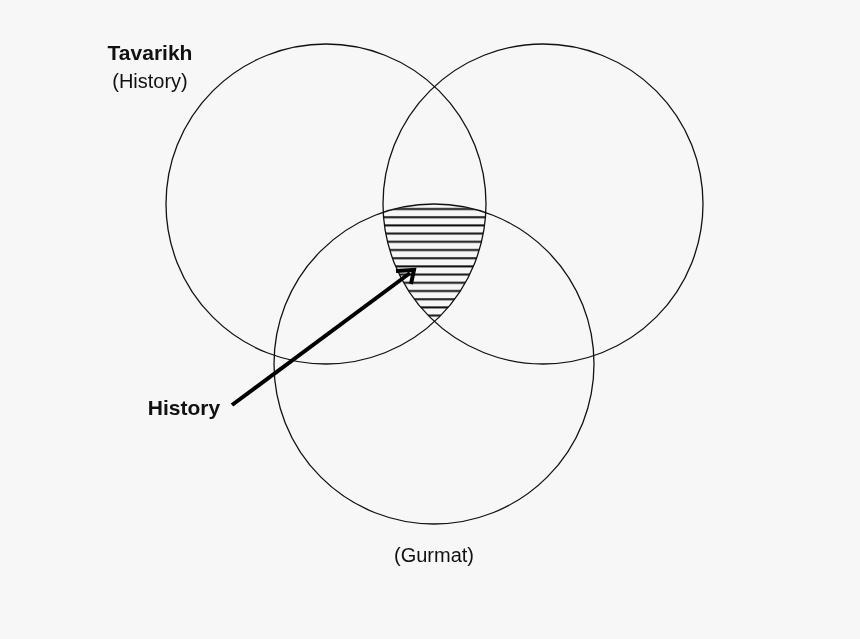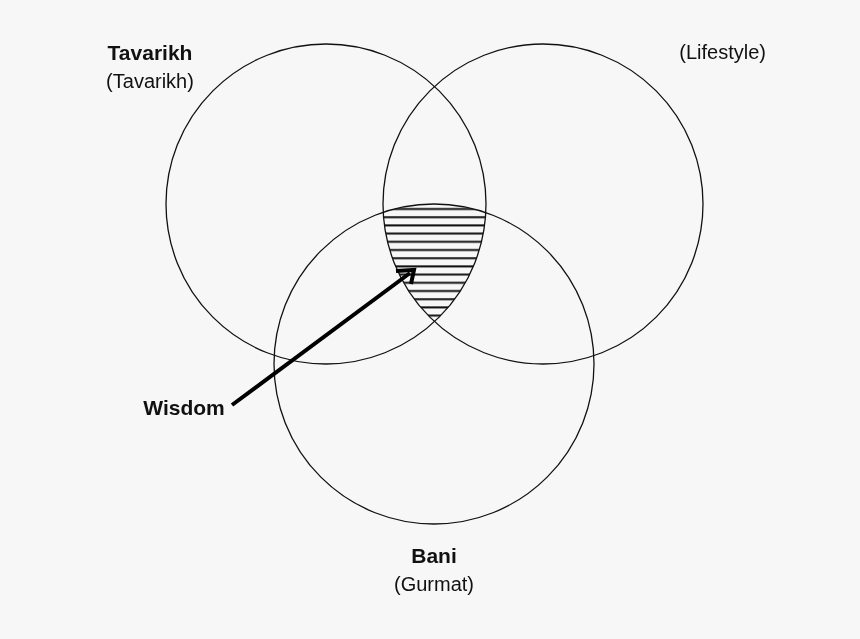--- a/index.html
+++ b/index.html
@@ -35,27 +35,25 @@
   <circle cx="543" cy="204" r="160" fill="none" stroke="#111" stroke-width="1.3"></circle>
   <circle cx="434" cy="364" r="160" fill="none" stroke="#111" stroke-width="1.3"></circle>
   <g>
     <line x1="232" y1="405" x2="410" y2="273" stroke="#000" stroke-width="4"></line>
     <polyline points="396,271 414,270 411,284" fill="none" stroke="#000" stroke-width="4"></polyline>
   </g>
 </svg>
 
 <div class="label" style="left:90px; top:38px; width:120px;">
   <span class="title">Tavarikh</span>
-  <span class="sub">(Tavarikh)</span>
+  <span class="sub">(History)</span>
 </div>
 
 <div class="label right" style="left:640px; top:38px; width:126px;">
-  <span class="sub">(Lifestyle)</span>
 </div>
 
 <div class="label" style="left:86px; top:393px; width:196px;">
-  <span class="title" style="padding-left:0px;">Wisdom</span>
+  <span class="title" style="padding-left:0px;">History</span>
 </div>
 
 <div class="label" style="left:364px; top:541px; width:140px;">
-  <span class="title">Bani</span>
   <span class="sub">(Gurmat)</span>
 </div>
 
 </body></html>

